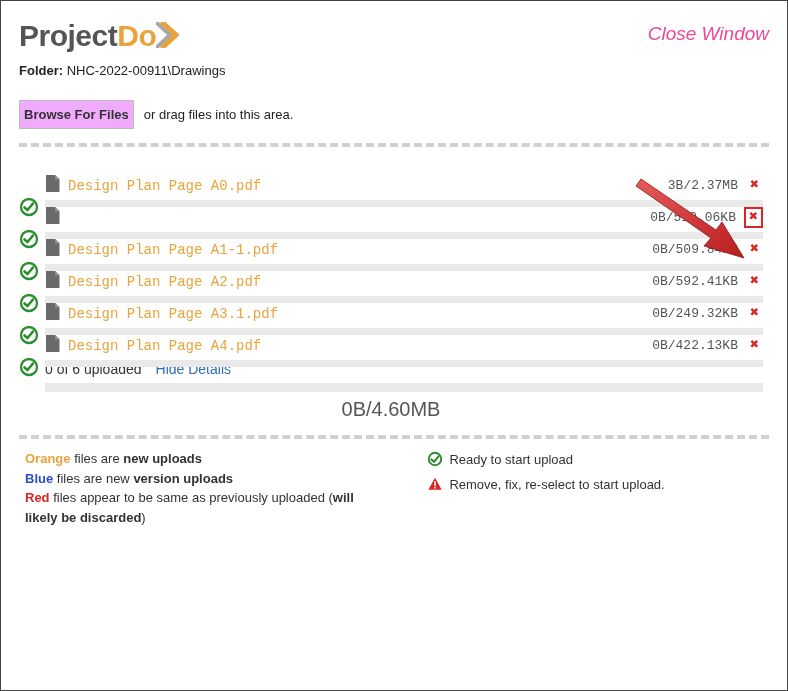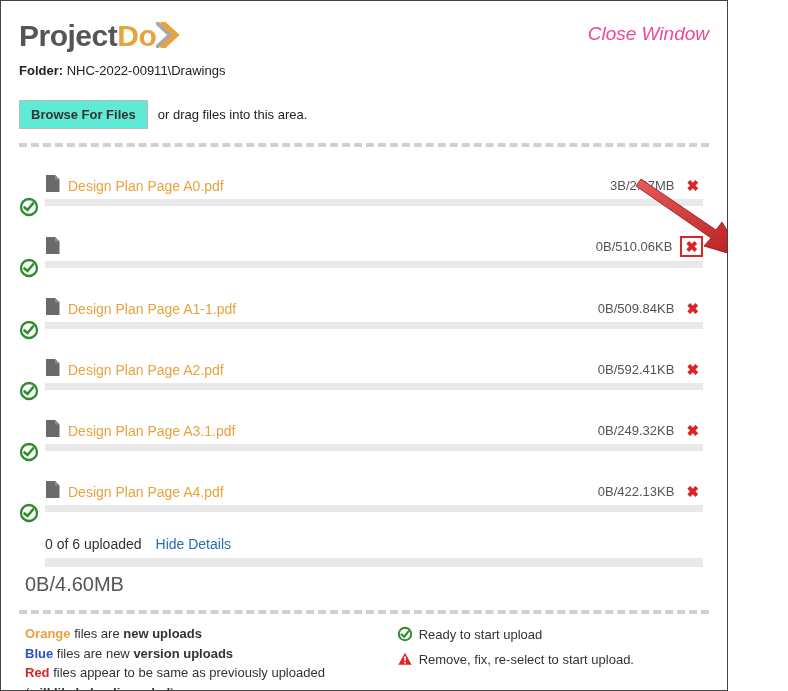--- a/index.html
+++ b/index.html
@@ -4,21 +4,21 @@
 <style>
   * { box-sizing: border-box; }
   body {
     margin: 0;
     font-family: "Segoe UI", Arial, sans-serif;
     font-size: 13px;
     color: #333;
     background: #fff;
   }
   .window {
-    width: 728px;
+    width: 788px;
     height: 691px;
     border: 1px solid #444;
     padding: 18px 18px 10px 18px;
     position: relative;
     overflow: hidden;
   }
   .topbar {
     display: flex;
     justify-content: space-between;
     align-items: flex-start;
@@ -47,39 +47,39 @@
   .folder-row b { font-weight: 700; }
   .controls-row {
     margin-top: 22px;
     display: flex;
     justify-content: space-between;
     align-items: center;
   }
   .left-controls { display: flex; align-items: center; gap: 10px; }
   .btn {
     border: 1px solid #bbb;
-    background: #5eead4;
-    padding: 6px 11px;
+    background: #f0abfc;
+    padding: 6px 4px;
     font-size: 13px;
     font-weight: 700;
     color: #333;
     cursor: pointer;
     font-family: inherit;
   }
   .drag-text { color: #222; font-size: 13px; }
   .dash-divider {
     margin-top: 14px;
     border: none;
     border-top: 4px dashed #d0d0d0;
     height: 0;
   }
   .file-list { margin-top: 28px; padding: 0 6px; }
   .file-row {
     position: relative;
-    margin-bottom: 30px;
+    font-family: Liberation Mono, monospace;
   }
   .ready-icon {
     position: absolute;
     left: -6px;
     top: 22px;
     width: 20px;
     height: 20px;
   }
   .ready-icon svg { display: block; }
   .file-line {
@@ -140,21 +140,21 @@
   }
   .hide-details { color: #2a6db6; cursor: pointer; }
   .summary-bar {
     margin-top: 6px;
     margin-left: 20px;
     height: 9px;
     background: #e9e9e9;
     width: calc(100% - 20px);
   }
   .total-size {
-    text-align: left;
+    text-align: center;
     font-size: 20px;
     color: #555;
     margin-top: 6px;
     padding-right: 6px;
   }
   .legend {
     display: flex;
     gap: 50px;
     margin-top: 10px;
     font-size: 13px;

